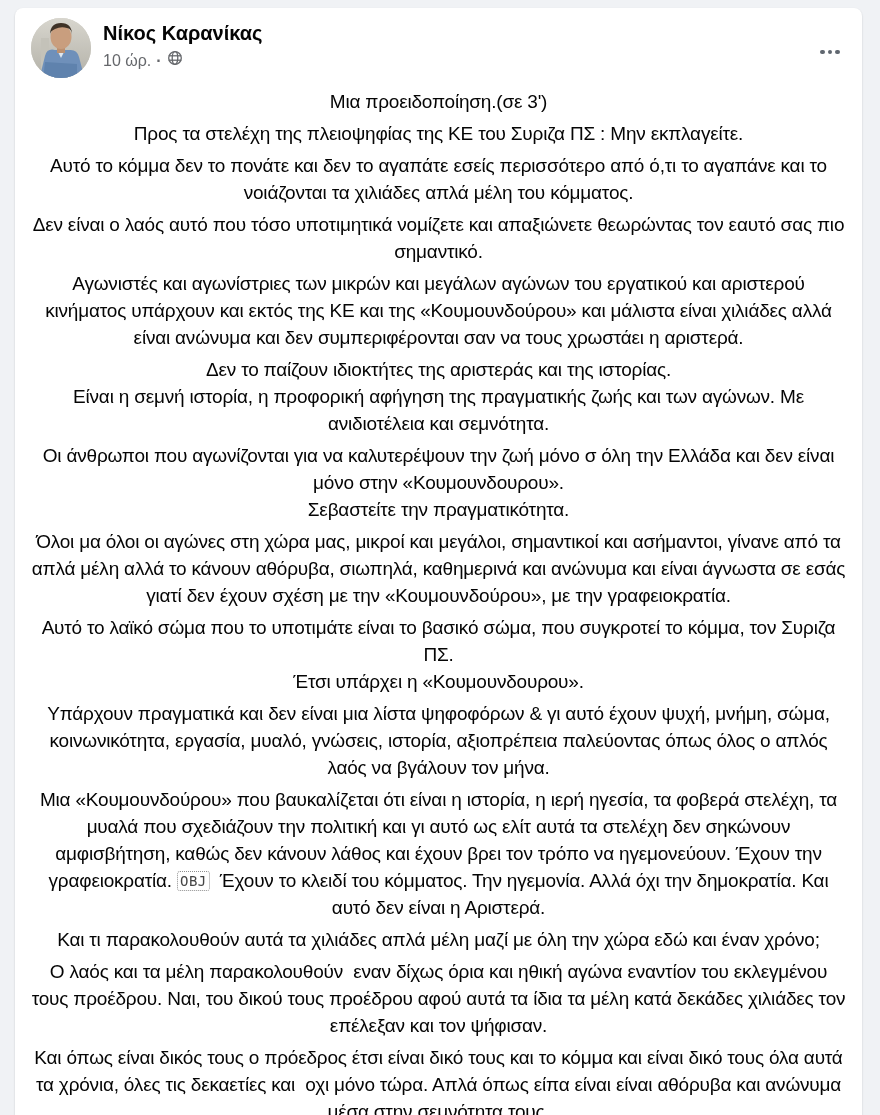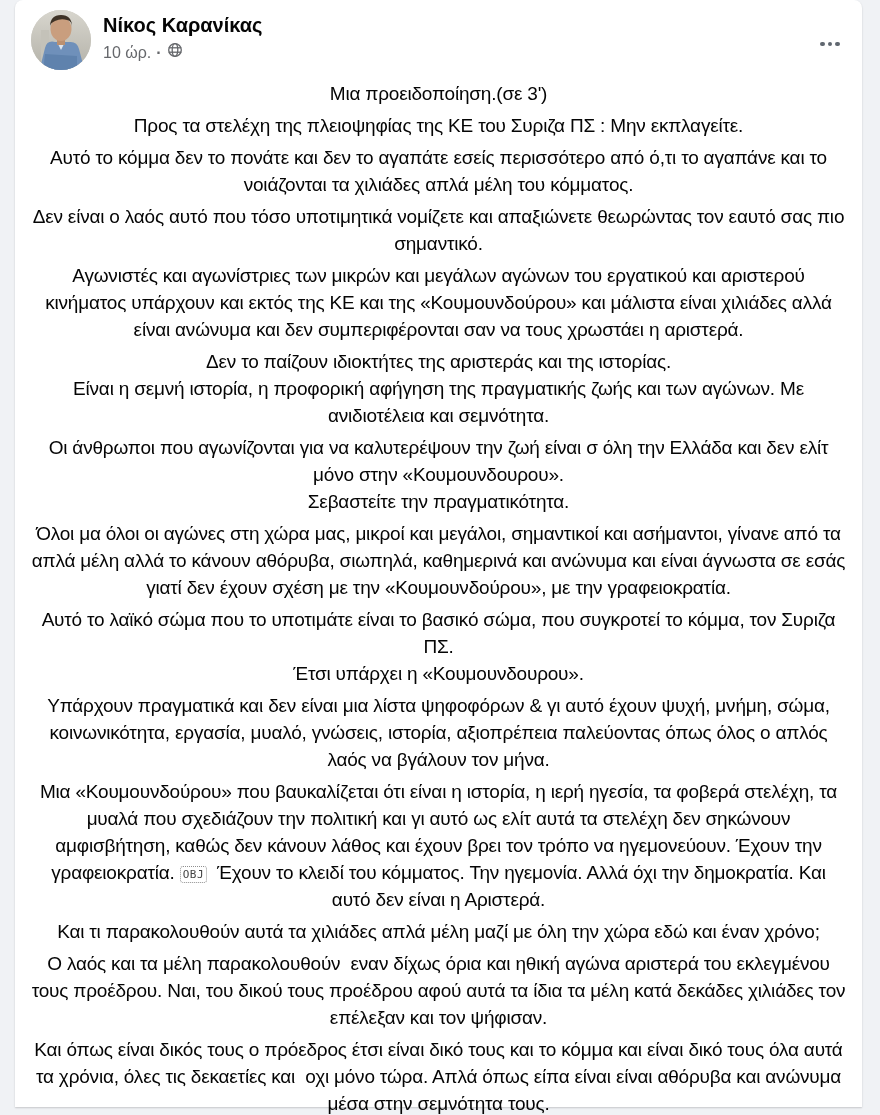--- a/index.html
+++ b/index.html
@@ -2,21 +2,21 @@
 <html><head>
 <meta charset="utf-8">
 <style>
   * { margin: 0; padding: 0; box-sizing: border-box; }
   html, body {
     width: 880px; height: 1115px; overflow: hidden;
     background: #f0f2f5;
     font-family: "Liberation Sans", sans-serif;
   }
   .post-card {
-    position: absolute; left: 15px; top: 0;
+    position: absolute; left: 15px; top: 8px;
     width: 847px; height: 1107px;
     background: #ffffff;
     border-radius: 8px 8px 0 0;
     box-shadow: 0 1px 2px rgba(0,0,0,0.18);
     padding: 10px 16px 0 16px;
   }
   .post-header {
     position: relative;
     display: flex; align-items: flex-start; gap: 12px;
     margin-bottom: 5px; height: 65px;
@@ -51,21 +51,21 @@
     line-height: 27px;
     margin: 0 0 5px 0;
     white-space: pre-wrap;
     text-align: center;
   }
   .obj-box {
     display: inline-block;
     border: 1px dotted #8f8f8f;
     border-radius: 3px;
     font-family: "DejaVu Sans Mono", monospace;
-    font-size: 11px; letter-spacing: 0.5px; line-height: 1;
+    font-size: 14px; letter-spacing: 0.5px; line-height: 1;
     padding: 2.5px 2px 2px 2px;
     color: #444; vertical-align: 1px; margin-right: 10px;
   }
 </style>
 </head>
 <body>
 
 <div class="post-card">
 
   <div class="post-header">
@@ -110,25 +110,25 @@
   </div>
 
   <div class="post-body">
     <p>Μια προειδοποίηση.(σε 3')</p>
     <p>Προς τα στελέχη της πλειοψηφίας της ΚΕ του Συριζα ΠΣ : Μην εκπλαγείτε.</p>
     <p>Αυτό το κόμμα δεν το πονάτε και δεν το αγαπάτε εσείς περισσότερο από ό,τι το αγαπάνε και το νοιάζονται τα χιλιάδες απλά μέλη του κόμματος.</p>
     <p>Δεν είναι ο λαός αυτό που τόσο υποτιμητικά νομίζετε και απαξιώνετε θεωρώντας τον εαυτό σας πιο σημαντικό.</p>
     <p>Αγωνιστές και αγωνίστριες των μικρών και μεγάλων αγώνων του εργατικού και αριστερού κινήματος υπάρχουν και εκτός της ΚΕ και της «Κουμουνδούρου» και μάλιστα είναι χιλιάδες αλλά είναι ανώνυμα και δεν συμπεριφέρονται σαν να τους χρωστάει η αριστερά.</p>
     <p>Δεν το παίζουν ιδιοκτήτες της αριστεράς και της ιστορίας.
 Είναι η σεμνή ιστορία, η προφορική αφήγηση της πραγματικής ζωής και των αγώνων. Με ανιδιοτέλεια και σεμνότητα.</p>
-    <p>Οι άνθρωποι που αγωνίζονται για να καλυτερέψουν την ζωή είναι σ όλη την Ελλάδα και δεν ελίτ μόνο στην «Κουμουνδουρου».
+    <p>Οι άνθρωποι που αγωνίζονται για να καλυτερέψουν την ζωή μόνο σ όλη την Ελλάδα και δεν είναι μόνο στην «Κουμουνδουρου».
 Σεβαστείτε την πραγματικότητα.</p>
     <p>Όλοι μα όλοι οι αγώνες στη χώρα μας, μικροί και μεγάλοι, σημαντικοί και ασήμαντοι, γίνανε από τα απλά μέλη αλλά το κάνουν αθόρυβα, σιωπηλά, καθημερινά και ανώνυμα και είναι άγνωστα σε εσάς γιατί δεν έχουν σχέση με την «Κουμουνδούρου», με την γραφειοκρατία.</p>
     <p>Αυτό το λαϊκό σώμα που το υποτιμάτε είναι το βασικό σώμα, που συγκροτεί το κόμμα, τον Συριζα ΠΣ.
 Έτσι υπάρχει η «Κουμουνδουρου».</p>
     <p>Υπάρχουν πραγματικά και δεν είναι μια λίστα ψηφοφόρων &amp; γι αυτό έχουν ψυχή, μνήμη, σώμα, κοινωνικότητα, εργασία, μυαλό, γνώσεις, ιστορία, αξιοπρέπεια παλεύοντας όπως όλος ο απλός λαός να βγάλουν τον μήνα.</p>
     <p><span>Μια «Κουμουνδούρου» που βαυκαλίζεται ότι είναι η ιστορία, η ιερή ηγεσία, τα φοβερά στελέχη, τα μυαλά που σχεδιάζουν την πολιτική και γι αυτό ως ελίτ αυτά τα στελέχη δεν σηκώνουν αμφισβήτηση, καθώς δεν κάνουν λάθος και έχουν βρει τον τρόπο να ηγεμονεύουν. Έχουν την γραφειοκρατία. </span><span class="obj-box">OBJ</span><span>Έχουν το κλειδί του κόμματος. Την ηγεμονία. Αλλά όχι την δημοκρατία. Και αυτό δεν είναι η Αριστερά.</span></p>
     <p>Και τι παρακολουθούν αυτά τα χιλιάδες απλά μέλη μαζί με όλη την χώρα εδώ και έναν χρόνο;</p>
-    <p>Ο λαός και τα μέλη παρακολουθούν  εναν δίχως όρια και ηθική αγώνα αριστερά του εκλεγμένου τους προέδρου. Ναι, του δικού τους προέδρου αφού αυτά τα ίδια τα μέλη κατά δεκάδες χιλιάδες τον επέλεξαν και τον ψήφισαν.</p>
+    <p>Ο λαός και τα μέλη παρακολουθούν  εναν δίχως όρια και ηθική αγώνα εναντίον του εκλεγμένου τους προέδρου. Ναι, του δικού τους προέδρου αφού αυτά τα ίδια τα μέλη κατά δεκάδες χιλιάδες τον επέλεξαν και τον ψήφισαν.</p>
     <p>Και όπως είναι δικός τους ο πρόεδρος έτσι είναι δικό τους και το κόμμα και είναι δικό τους όλα αυτά τα χρόνια, όλες τις δεκαετίες και  οχι μόνο τώρα. Απλά όπως είπα είναι είναι αθόρυβα και ανώνυμα μέσα στην σεμνότητα τους.</p>
   </div>
 
 </div>
 
 </body></html>

